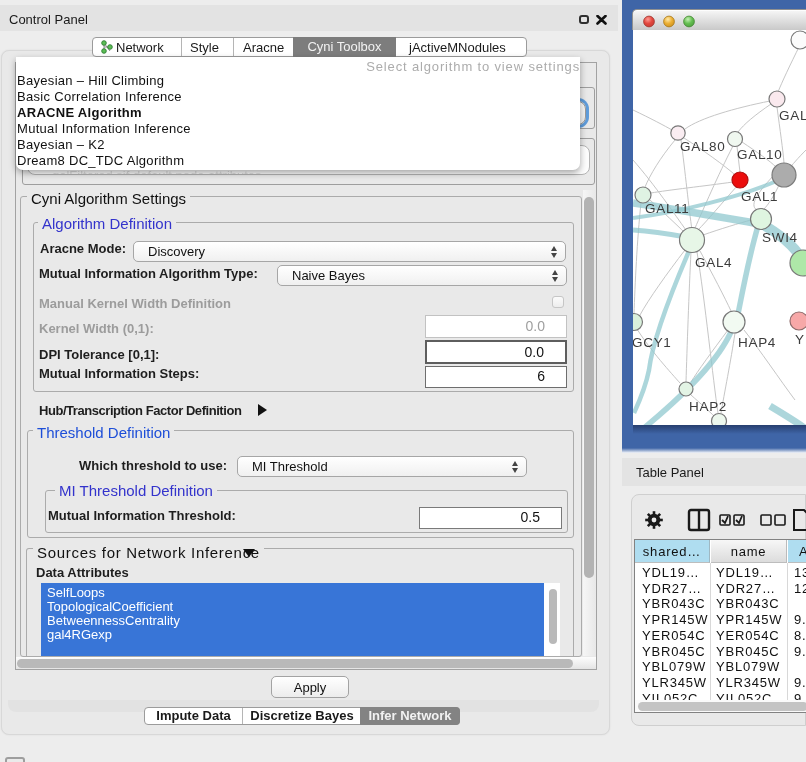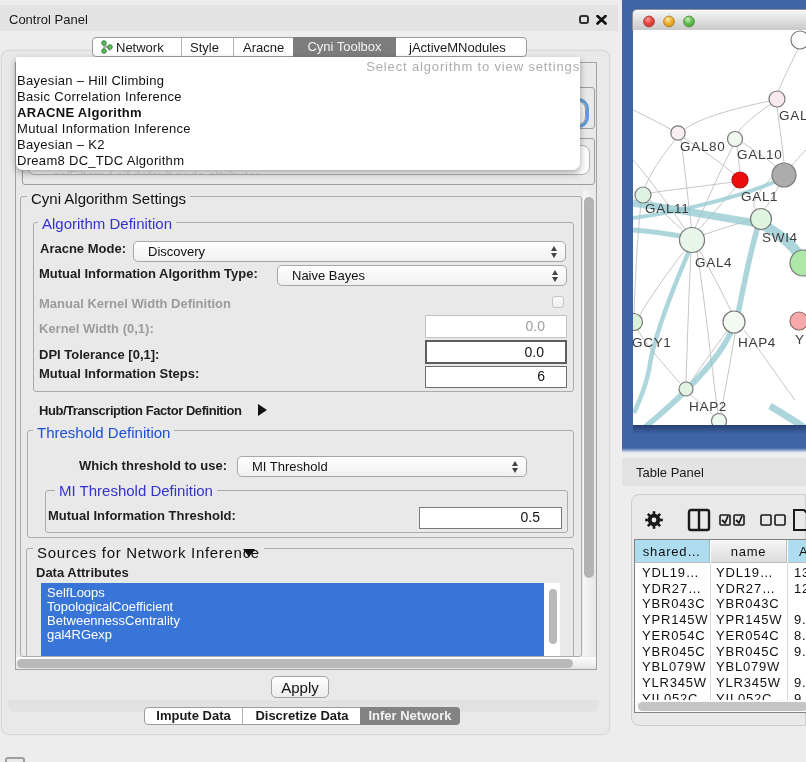--- a/index.html
+++ b/index.html
@@ -121,26 +121,26 @@
 </div>
 
 <div class="abs" style="left:16px; top:657px; width:580px; height:12px; background:linear-gradient(#FDFDFD,#E4E4E4);"></div>
 <div class="abs" style="left:17px; top:659px; width:556px; height:9px; background:#B9B9B9; border-radius:4.5px;"></div>
 
 <div class="abs" id="popup" style="left:16px; top:57px; width:564px; height:113px; background:#FFFFFF; box-shadow:0 3px 7px rgba(0,0,0,0.35); border-radius:0 0 7px 7px; font-size:13px; color:#111;">
   <div class="abs" style="left:0; top:2px; width:564px; text-align:right; padding-left:12px; letter-spacing:0.85px; color:#ACACAC;">Select algorithm to view settings</div>
   <div class="abs" style="left:1px; top:16px; line-height:16.1px; letter-spacing:0.3px;">Bayesian – Hill Climbing<br>Basic Correlation Inference<br><b>ARACNE Algorithm</b><br>Mutual Information Inference<br>Bayesian – K2<br>Dream8 DC_TDC Algorithm</div>
 </div>
 
-<div class="abs" style="left:271px; top:676px; width:58px; height:22px; background:linear-gradient(#FFFFFF,#ECECEC); border:1px solid #A3A3A3; border-radius:5px; font-size:15px; color:#111; text-align:center; line-height:21px;">Apply</div>
+<div class="abs" style="left:271px; top:676px; width:78px; height:22px; background:linear-gradient(#FFFFFF,#ECECEC); border:1px solid #A3A3A3; border-radius:5px; font-size:13px; color:#111; text-align:center; line-height:21px;">Apply</div>
 
 <div class="abs" id="bottabs" style="left:144px; top:707px; width:316px; height:18px; background:#FFFFFF; border:1px solid #9B9B9B; border-radius:4px; font-size:13px; font-weight:bold; color:#1A1A1A;">
   <div class="abs" style="left:97px; top:0; width:1px; height:16px; background:#B5B5B5;"></div>
   <div class="abs" style="left:0; top:0; width:97px; text-align:center;">Impute Data</div>
-  <div class="abs" style="left:98px; top:0; width:118px; text-align:center;">Discretize Data</div>
+  <div class="abs" style="left:98px; top:0; width:118px; text-align:center;">Discretize Bayes</div>
   <div class="abs" style="left:215px; top:-1px; width:100px; height:18px; background:#838383; border-radius:0 4px 4px 0; color:#F2F2F2; text-align:center; line-height:18px;">Infer Network</div>
 </div>
 
 <div class="abs" style="left:5px; top:757px; width:20px; height:12px; background:#EAEAEA; border:2px solid #9E9E9E; border-radius:3px;"></div>
 
 <div class="abs" id="netarea" style="left:622px; top:0; width:184px; height:453px; background:#3F65A7; overflow:hidden;">
 
   <div class="abs" style="left:10px; top:9px; width:174px; height:21px; background:linear-gradient(#F7F7F7,#C9C9C9); border-top:1px solid #909090; border-left:1px solid #909090; border-radius:5px 0 0 0; box-shadow:inset 0 1px 0 #FDFDFD;"></div>
   <svg class="abs" style="left:10px; top:9px;" width="90" height="21" viewBox="0 0 90 21">
     <defs>

